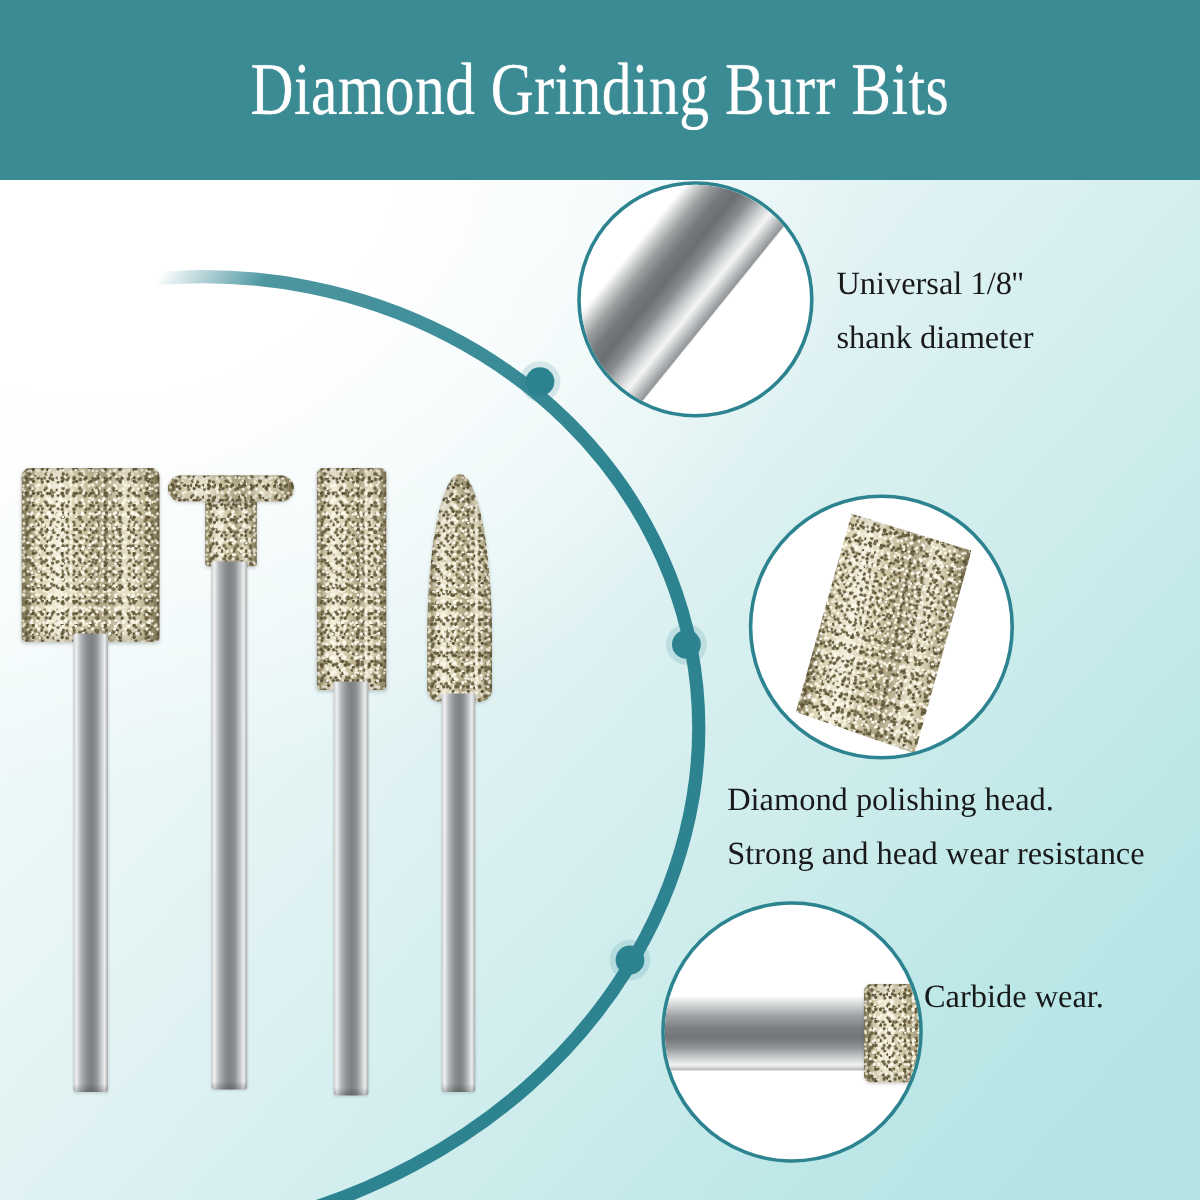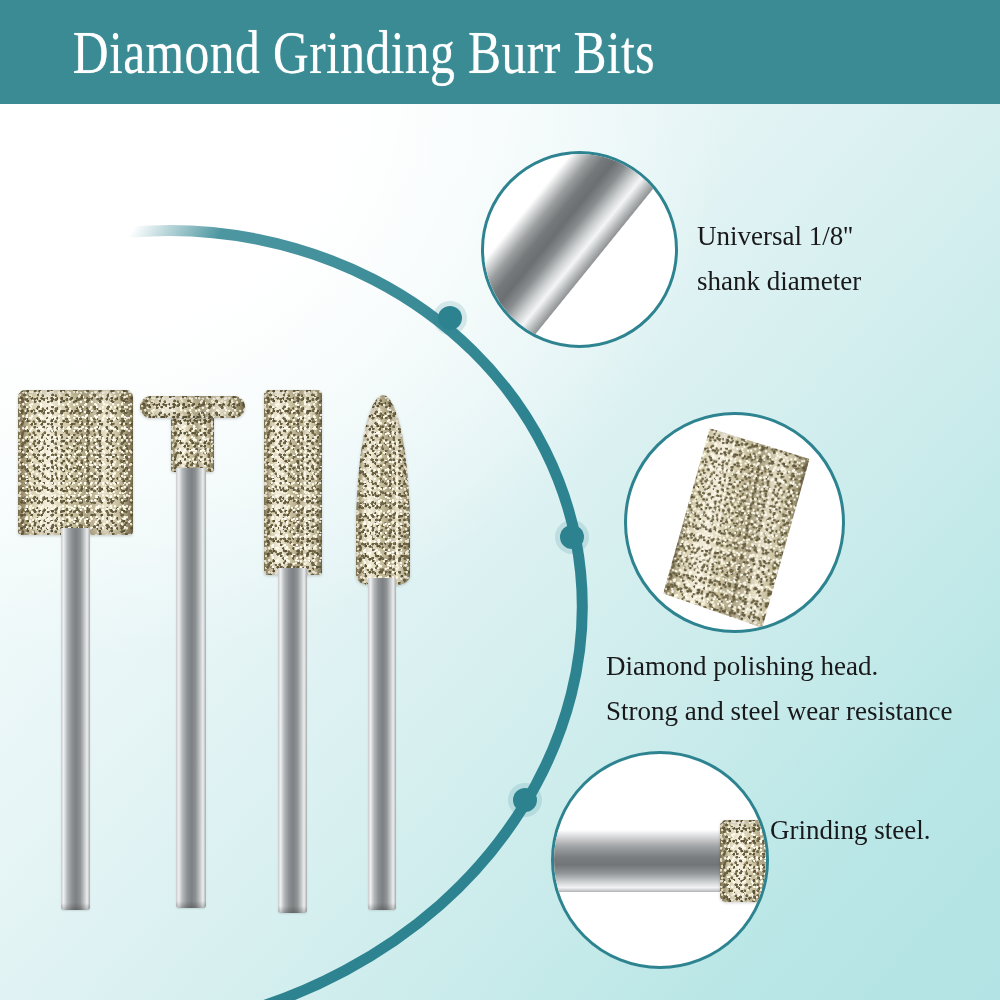--- a/index.html
+++ b/index.html
@@ -5,22 +5,22 @@
   html,body{margin:0;padding:0;}
   body{width:1000px;height:1000px;overflow:hidden;font-family:"Liberation Serif",serif;}
 
   #page{position:relative;width:1000px;height:1000px;overflow:hidden;
         background:
           radial-gradient(ellipse 900px 750px at 8% 12%, #ffffff 0%, #ffffff 28%, rgba(255,255,255,0) 72%),
           linear-gradient(132deg, #ffffff 0%, #f4fbfb 22%, #e2f3f4 46%, #cdecec 68%, #b9e6e6 86%, #b3e3e4 100%);
   }
 
   
-  #header{position:absolute;left:0;top:0;width:1000px;height:104px;
-          background:#3a8b94;display:flex;align-items:center;justify-content:flex-start;}
+  #header{position:absolute;left:0;top:0;width:1000px;height:150px;
+          background:#3a8b94;display:flex;align-items:center;justify-content:center;}
   #header-title{color:#ffffff;font-size:62px;line-height:1;letter-spacing:.5px;
                 font-family:"Liberation Serif",serif;font-weight:400;
                 transform:scaleX(.80);transform-origin:center;white-space:nowrap;
                 text-shadow:0 0 1px rgba(255,255,255,.6);}
 
   
   #arc-layer{position:absolute;left:0;top:0;width:1000px;height:1000px;pointer-events:none;}
 
   
   .dot{position:absolute;border-radius:50%;background:#2d8490;z-index:6;}
@@ -178,25 +178,25 @@
     <div>Universal 1/8''</div>
     <div>shank diameter</div>
   </div>
 
   <div class="callout-circle" id="callout-head-circle">
     <div class="grit head-zoom"></div>
   </div>
   <div class="dot" id="dot-head"></div>
   <div class="caption" id="caption-head">
     <div>Diamond polishing head.</div>
-    <div>Strong and steel wear resistance</div>
+    <div>Strong and head wear resistance</div>
   </div>
 
   <div class="callout-circle" id="callout-carbide-circle">
     <div class="carbide-rod"></div>
     <div class="grit carbide-tip"></div>
   </div>
   <div class="dot" id="dot-carbide"></div>
   <div class="caption" id="caption-carbide">
-    <div>Grinding steel.</div>
+    <div>Carbide wear.</div>
   </div>
 
 </div>
 
 </body></html>

